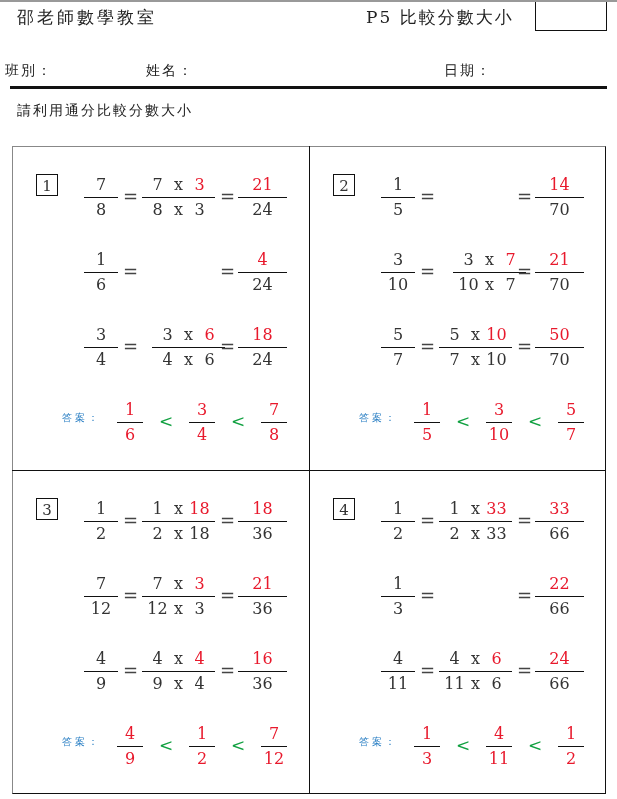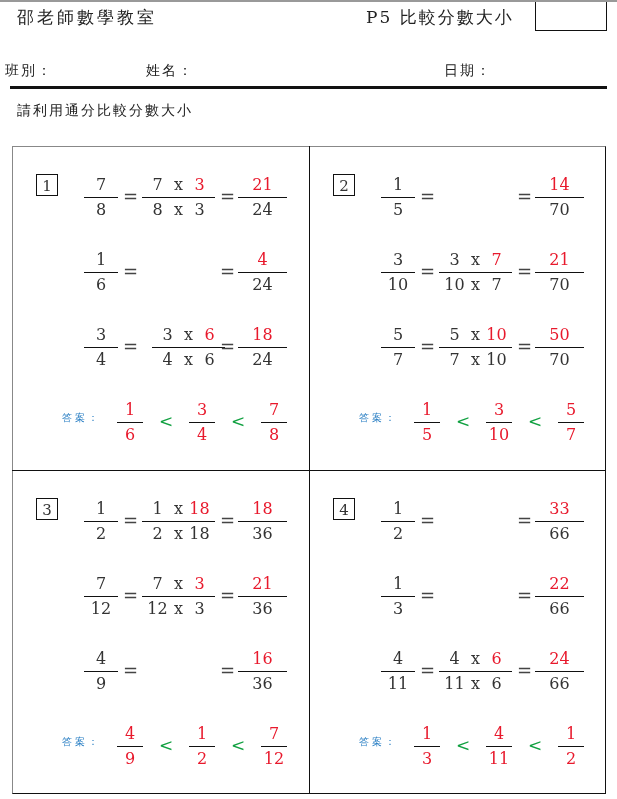--- a/index.html
+++ b/index.html
@@ -146,21 +146,21 @@
         <span class="d">70</span>
       </div>
     </div>
       <div class="row" style="top:103px;width:297px">
       <div class="frac" style="left:72px;width:34px">
         <span class="n">3</span>
         <span class="bar"></span>
         <span class="d">10</span>
       </div>
       <div class="eq" style="left:111px">=</div>
-      <div class="frac" style="left:130px;width:73px">
+      <div class="frac" style="left:144px;width:73px">
         <span class="n"><span class="num">3</span><span class="mul">x</span><span class="num red">7</span></span>
         <span class="bar"></span>
         <span class="d"><span class="num">10</span><span class="mul">x</span><span class="num">7</span></span>
       </div>
       <div class="eq" style="left:208px">=</div>
       <div class="frac" style="left:226px;width:49px">
         <span class="n red">21</span>
         <span class="bar"></span>
         <span class="d">70</span>
       </div>
@@ -245,20 +245,25 @@
         <span class="d">36</span>
       </div>
     </div>
       <div class="row" style="top:178px;width:297px">
       <div class="frac" style="left:72px;width:34px">
         <span class="n">4</span>
         <span class="bar"></span>
         <span class="d">9</span>
       </div>
       <div class="eq" style="left:111px">=</div>
+      <div class="frac" style="left:130px;width:73px">
+        <span class="n"><span class="num">4</span><span class="mul">x</span><span class="num red">4</span></span>
+        <span class="bar"></span>
+        <span class="d"><span class="num">9</span><span class="mul">x</span><span class="num">4</span></span>
+      </div>
       <div class="eq" style="left:208px">=</div>
       <div class="frac" style="left:226px;width:49px">
         <span class="n red">16</span>
         <span class="bar"></span>
         <span class="d">36</span>
       </div>
     </div>
       <div class="row" style="top:253px;width:297px">
     <div class="ans-label blue" style="left:50px">答案：</div>
     <div class="frac " style="left:105px;width:26px">
@@ -282,20 +287,25 @@
     </div>
     <div class="cell" style="left:309px;top:470px">
     <div class="qnum">4</div>
       <div class="row" style="top:28px;width:297px">
       <div class="frac" style="left:72px;width:34px">
         <span class="n">1</span>
         <span class="bar"></span>
         <span class="d">2</span>
       </div>
       <div class="eq" style="left:111px">=</div>
+      <div class="frac" style="left:130px;width:73px">
+        <span class="n"><span class="num">1</span><span class="mul">x</span><span class="num red">33</span></span>
+        <span class="bar"></span>
+        <span class="d"><span class="num">2</span><span class="mul">x</span><span class="num">33</span></span>
+      </div>
       <div class="eq" style="left:208px">=</div>
       <div class="frac" style="left:226px;width:49px">
         <span class="n red">33</span>
         <span class="bar"></span>
         <span class="d">66</span>
       </div>
     </div>
       <div class="row" style="top:103px;width:297px">
       <div class="frac" style="left:72px;width:34px">
         <span class="n">1</span>

